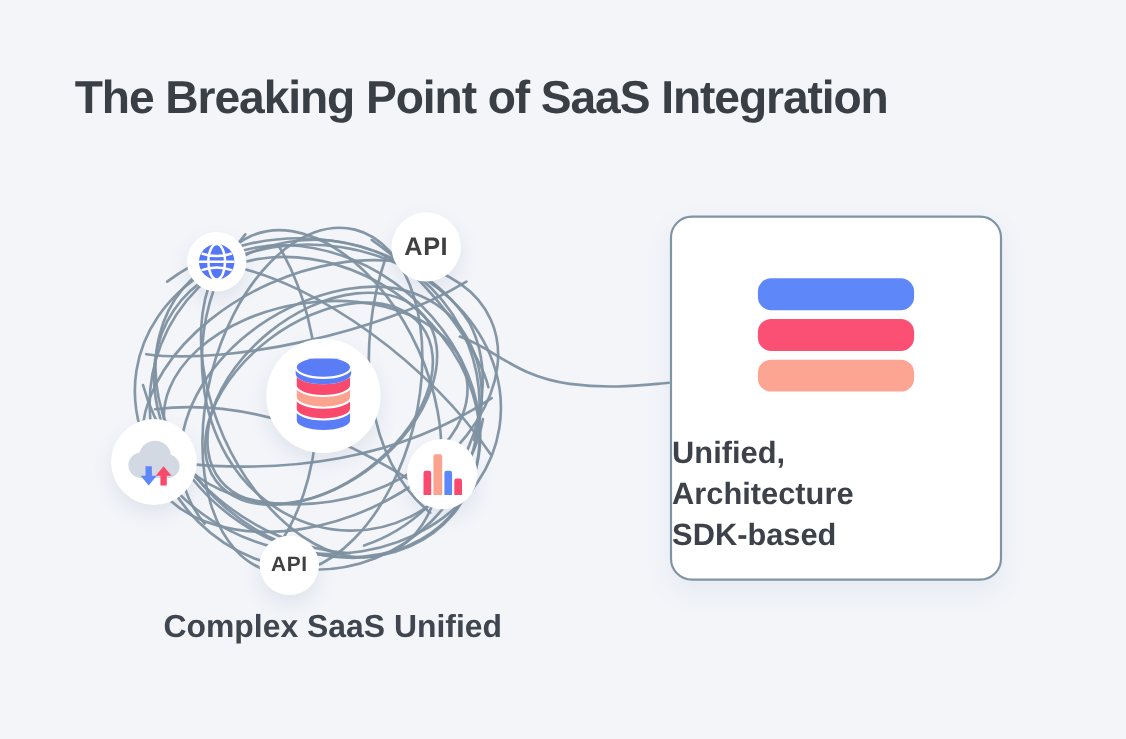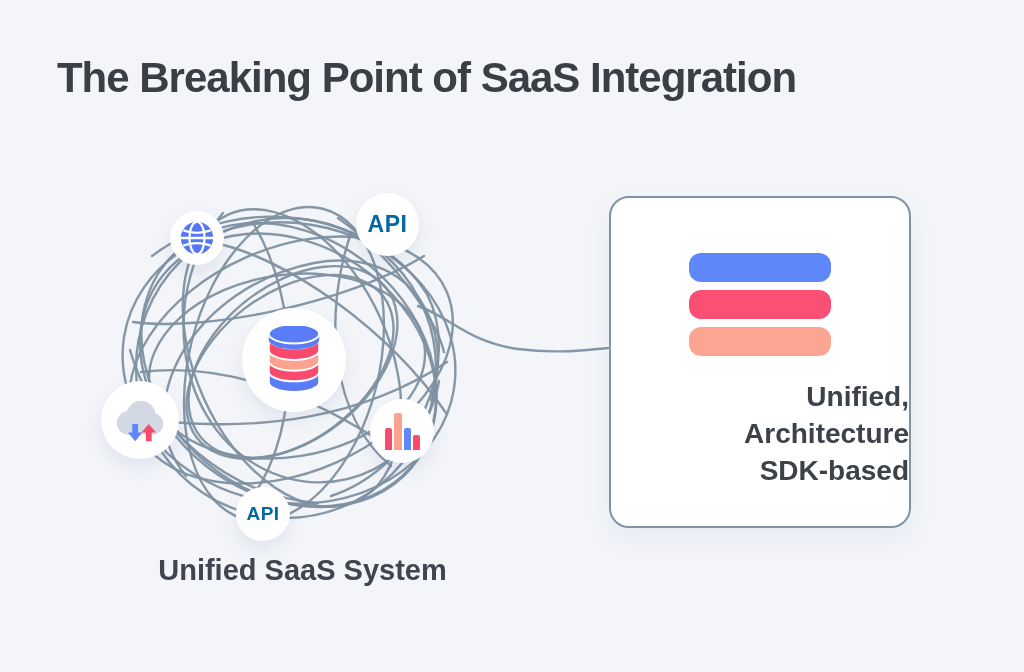--- a/index.html
+++ b/index.html
@@ -14,21 +14,21 @@
     overflow:hidden;
   }
   .title{
     position:absolute;
     top:54px;left:0;width:853px;
     text-align:center;
     font-size:42px;
     font-weight:700;
     letter-spacing:-1px;
     color:#3a3f46;
-    margin:0;
+    margin:11px;
   }
   svg.tangle{
     position:absolute;
     left:0;top:0;
     z-index:1;
   }
   .tangle path, .tangle ellipse{
     fill:none;
     stroke:#7e91a1;
     stroke-width:2.4;
@@ -40,21 +40,21 @@
     background:#ffffff;
     border-radius:50%;
     display:flex;
     align-items:center;
     justify-content:center;
     box-shadow:0 8px 18px rgba(90,110,150,.12);
     z-index:2;
   }
   .api-text{
     font-weight:700;
-    color:#0369a1;
+    color:#404040;
     letter-spacing:.5px;
   }
   .node-globe{left:170px;top:211px;width:54px;height:54px;}
   .node-api-top{left:356px;top:193px;width:63px;height:63px;}
   .node-api-top .api-text{font-size:23px;}
   .node-db{left:242px;top:308px;width:104px;height:104px;}
   .node-cloud{left:101px;top:381px;width:78px;height:78px;}
   .node-chart{left:370px;top:399px;width:64px;height:64px;}
   .node-api-bottom{left:236px;top:487px;width:54px;height:54px;}
   .node-api-bottom .api-text{font-size:19px;}
@@ -94,22 +94,22 @@
     width:142px;
     display:flex;
     flex-direction:column;
     gap:8px;
   }
   .sbar{width:142px;height:29px;border-radius:12px;}
   .sbar.blue{background:#5e87fa;}
   .sbar.pink{background:#fb4f74;}
   .sbar.salmon{background:#fca592;}
   .card-text{
-    margin-top:22px;
-    text-align:right;
+    margin-top:37px;
+    text-align:left;
     font-size:28px;
     font-weight:700;
     line-height:37px;
     color:#3d424a;
   }
 </style>
 </head>
 <body>
 
 <div class="stage">
@@ -191,21 +191,21 @@
       <span class="cbar c2"></span>
       <span class="cbar c3"></span>
       <span class="cbar c4"></span>
     </span>
   </div>
 
   <div class="node node-api-bottom">
     <span class="api-text">API</span>
   </div>
 
-  <div class="tangle-label">Unified SaaS System</div>
+  <div class="tangle-label">Complex SaaS Unified</div>
 
   <div class="card">
     <div class="stack">
       <div class="sbar blue"></div>
       <div class="sbar pink"></div>
       <div class="sbar salmon"></div>
     </div>
     <div class="card-text">
       <div>Unified,</div>
       <div>Architecture</div>

